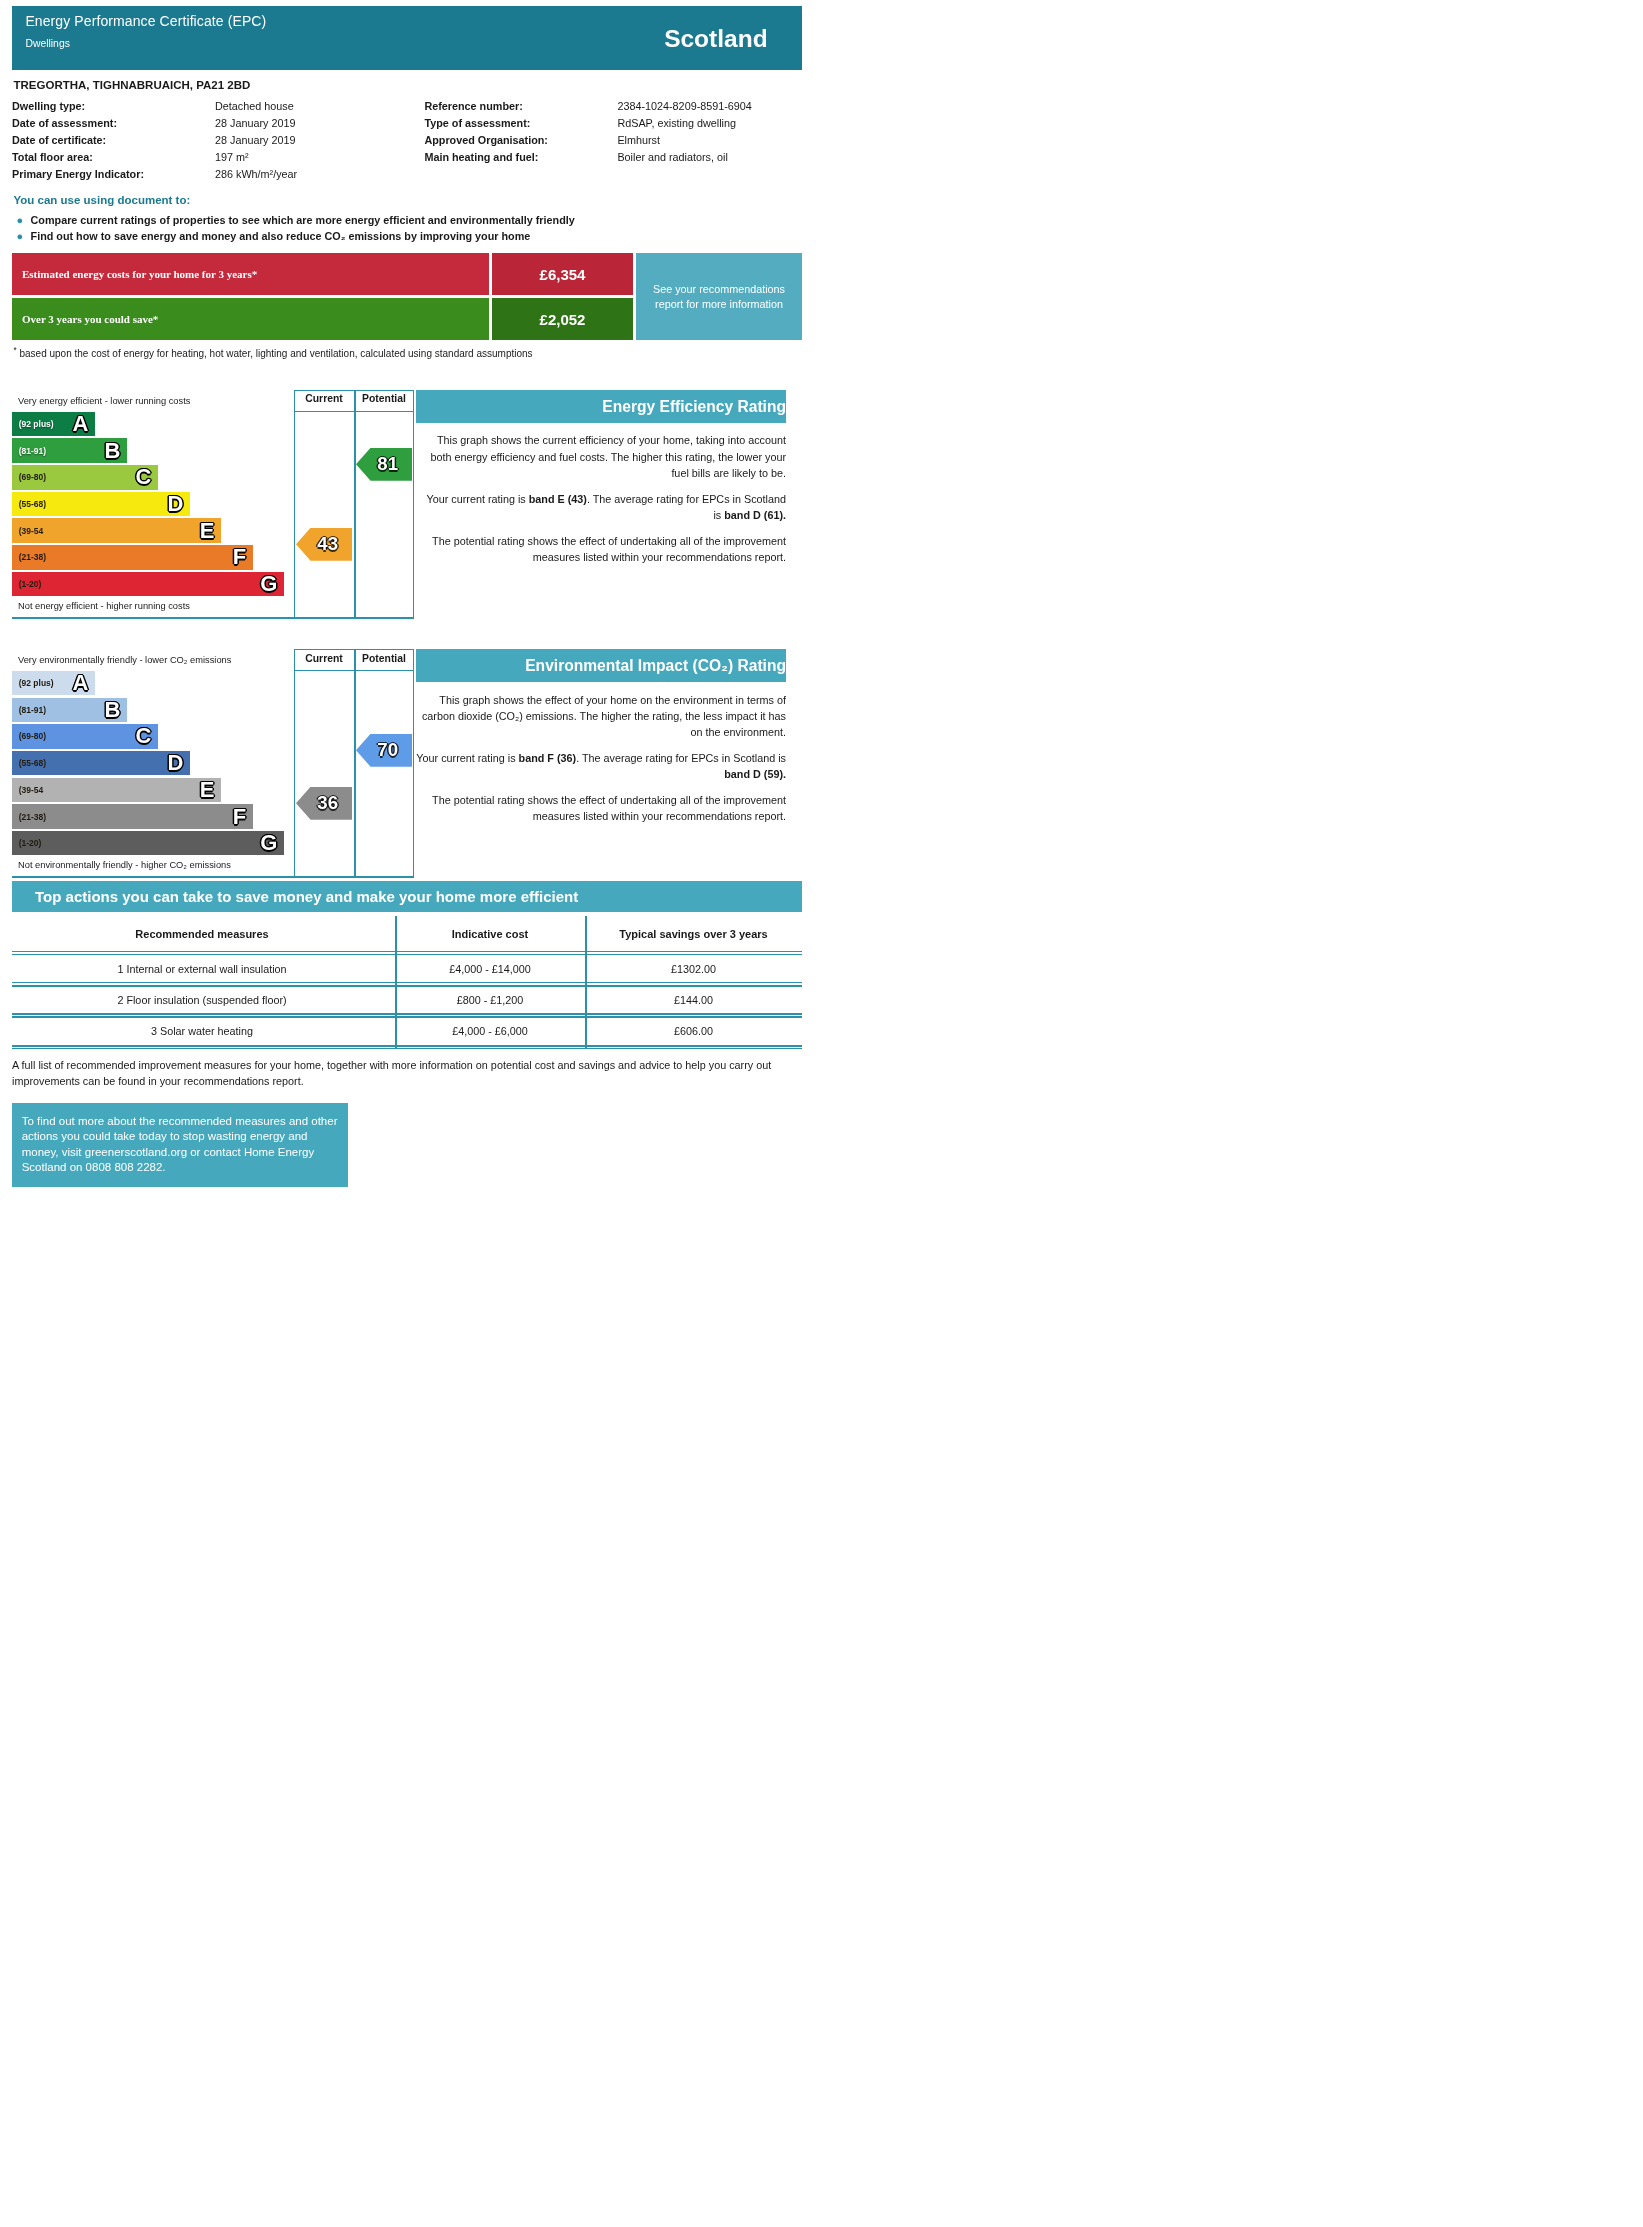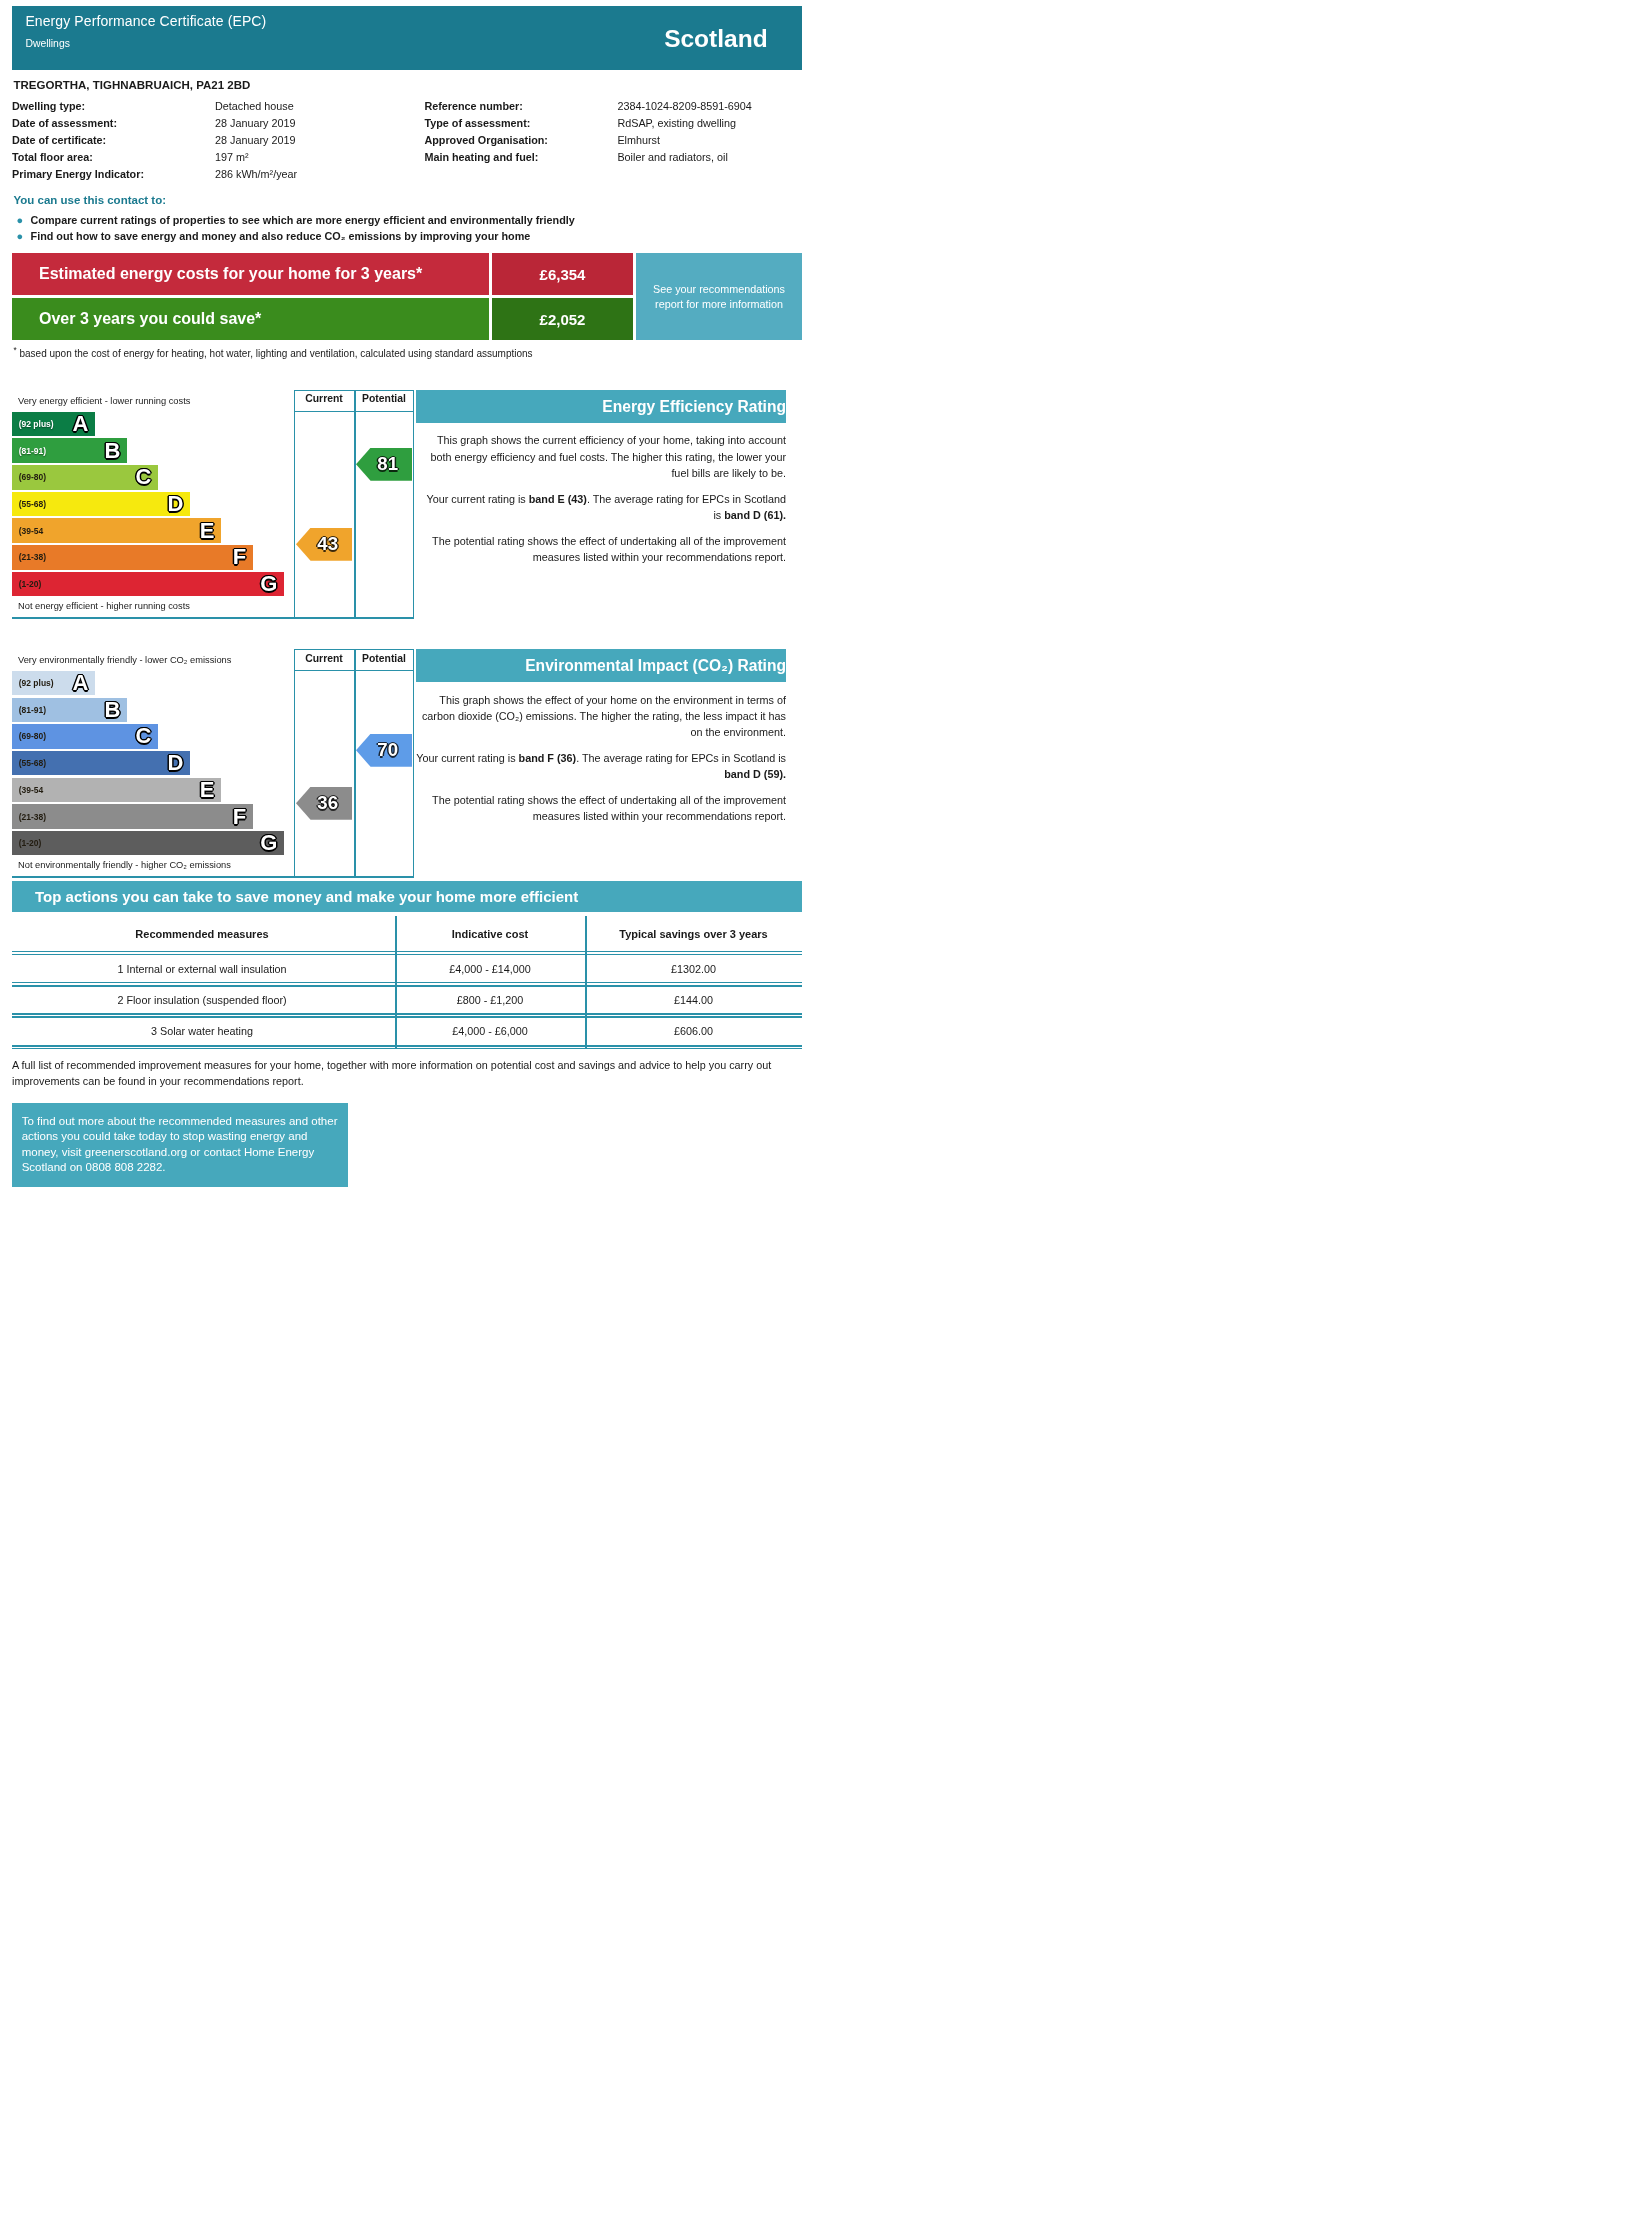--- a/index.html
+++ b/index.html
@@ -27,21 +27,21 @@
 
   
   .usage-heading { color:#1b7a8f; font-weight:bold; font-size:11.5px; margin:10.4px 0 6px 1.5px; }
   .bullets { list-style:none; margin-left:4.5px; }
   .bullets li { display:flex; font-size:10.8px; font-weight:bold; line-height:16.3px; }
   .bullets .dot { color:#2a91a9; margin-right:7.4px; font-size:11px; }
 
   
   .costs { width:790px; display:grid; grid-template-columns:477px 141px 1fr;
            grid-template-rows:42px 42px; gap:3px; margin-top:9px; }
-  .cost-label { color:#fff; font-size:16px; font-weight:bold; display:flex; align-items:center; padding-left:27px; }
+  .cost-label { color:#fff; font-size:11px; font-weight:bold; display:flex; align-items:center; padding-left:10px;font-family:Liberation Serif, serif; }
   .cost-value { color:#fff; font-size:15px; font-weight:bold; display:flex; align-items:center; justify-content:center; }
   .cost-aside { grid-column:3; grid-row:1 / 3; background:#54acc1; color:#fff; font-size:10.8px;
                 display:flex; align-items:center; justify-content:center; text-align:center;
                 padding:7.4px 10.4px; line-height:1.35; }
   .footnote { font-size:10px; margin:6px 0 0 1.5px; }
   .footnote sup { font-size:8.2px; }
 
   
   .rating-row { display:flex; gap:2px; margin-top:30px; width:790px; }
 
@@ -143,21 +143,21 @@
           <span class="dlabel">Approved Organisation:</span>
           <span class="dvalue">Elmhurst</span>
         </div>
         <div class="drow">
           <span class="dlabel">Main heating and fuel:</span>
           <span class="dvalue">Boiler and radiators, oil</span>
         </div>
       </div>
   </section>
 
-  <div class="usage-heading">You can use this contact to:</div>
+  <div class="usage-heading">You can use using document to:</div>
   <ul class="bullets" id="bullets">
       <li>
         <span class="dot">●</span>
         <span>Compare current ratings of properties to see which are more energy efficient and environmentally friendly</span>
       </li>
       <li>
         <span class="dot">●</span>
         <span>Find out how to save energy and money and also reduce CO₂ emissions by improving your home</span>
       </li>
     </ul>

